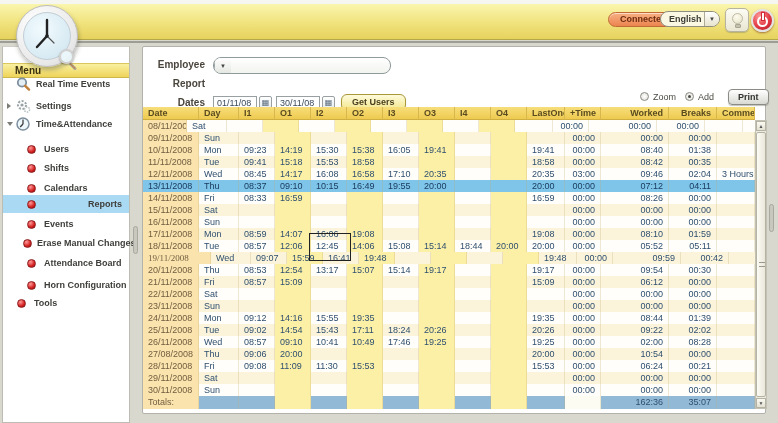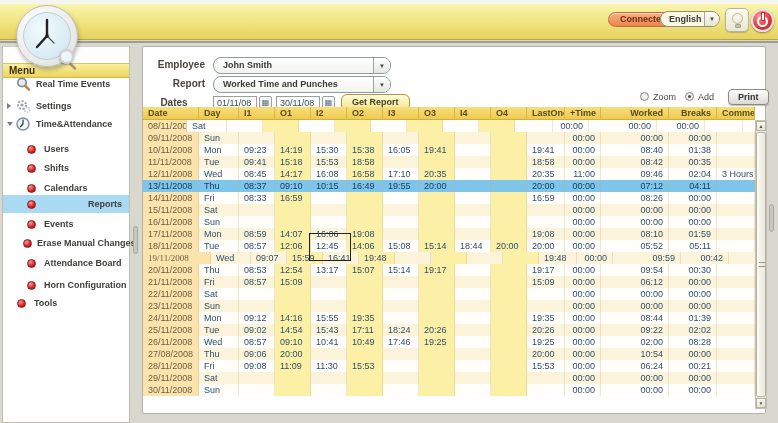--- a/index.html
+++ b/index.html
@@ -54,21 +54,21 @@
   .power-ring { position:absolute; left:4px; top:5px; width:11px; height:11px; border-radius:50%; border:2px solid #fff; }
   .power-bar { position:absolute; left:8.5px; top:2px; width:2px; height:7px; background:#fff;
                box-shadow:0 0 0 1px #cf2a35; }
 
   
   .sidebar { position:absolute; left:2px; top:46px; width:128px; height:377px; background:#ffffff;
              border:1px solid #bcbcb2; border-top-color:#d0d0c8; }
   .menu-header { position:absolute; left:0; top:16px; right:0; height:15px;
                  background:linear-gradient(#f9f0a0,#eed45a);
                  border-top:1px solid #d9c65c; border-bottom:1px solid #ccb84d;
-                 font-size:10px; font-weight:bold; color:#3a3110; padding:1px 6px; line-height:12px; }
+                 font-size:10px; font-weight:bold; color:#3a3110; padding:1px 12px; line-height:12px; }
   .side-item { position:absolute; left:0; right:0; height:18px; display:flex; align-items:center; cursor:default; }
   .side-item .lbl { font-size:9px; font-weight:bold; color:#3e3e3a; margin-left:5px; white-space:nowrap; }
   .side-item.lv-top { padding-left:4px; }
   .side-item.lv-sub { padding-left:20px; }
   .side-item.lv-top2 { padding-left:10px; }
   .side-item.sel { background:#a9d9f3; }
   .exp { width:8px; display:inline-block; }
   .exp i { display:block; width:0; height:0; }
   .exp.right i { border-left:4px solid #7d7d78; border-top:3px solid transparent; border-bottom:3px solid transparent; }
   .exp.down i  { border-top:4px solid #7d7d78; border-left:3px solid transparent; border-right:3px solid transparent; }
@@ -286,40 +286,33 @@
       </div>
   </div>
 
   <div class="handle left"></div>
   <div class="handle right"></div>
 
   <div class="panel">
 
     <div class="f-label" style="left:0;top:12px;">Employee</div>
     <div class="dropdown" style="top:10px;">
-      <span class="val">John Smith</span>
       <span class="arrow-box">
           <span>▼</span>
         </span>
     </div>
 
     <div class="f-label" style="left:0;top:31px;">Report</div>
-    <div class="dropdown" style="top:29px;">
-      <span class="val">Worked Time and Punches</span>
-      <span class="arrow-box">
-          <span>▼</span>
-        </span>
-    </div>
-
-    <div class="f-label" style="left:0;top:50px;text-align:center;">Dates</div>
+
+    <div class="f-label" style="left:0;top:50px;">Dates</div>
     <div class="date-input" style="left:70px;top:49px;">01/11/08</div>
     <div class="cal-btn" style="left:116px;top:49px;"><span>▦</span></div>
     <div class="date-input" style="left:133px;top:49px;">30/11/08</div>
     <div class="cal-btn" style="left:179px;top:49px;"><span>▦</span></div>
-    <div class="get-report-btn" style="left:198px;top:47px;">Get Report</div>
+    <div class="get-report-btn" style="left:198px;top:47px;">Get Users</div>
 
     <span class="radio" style="left:497px;top:45px;"></span>
     <span class="radio-lbl" style="left:510px;top:45px;">Zoom</span>
     <span class="radio checked" style="left:542px;top:45px;"></span>
     <span class="radio-lbl" style="left:555px;top:45px;">Add</span>
     <div class="print-btn" style="left:585px;top:42px;">Print</div>
 
     <div class="grid">
       <div class="t-row t-head" id="thead">
           <div class="t-cell" style="width: 56px;">Date</div>
@@ -412,21 +405,21 @@
             <div class="t-cell" style="width: 40px;">Wed</div>
             <div class="t-cell" style="width: 36px;">08:45</div>
             <div class="t-cell c-ocol" style="width: 36px;">14:17</div>
             <div class="t-cell" style="width: 36px;">16:08</div>
             <div class="t-cell c-ocol" style="width: 36px;">16:58</div>
             <div class="t-cell" style="width: 36px;">17:10</div>
             <div class="t-cell c-ocol" style="width: 36px;">20:35</div>
             <div class="t-cell" style="width: 36px;"></div>
             <div class="t-cell c-ocol" style="width: 36px;"></div>
             <div class="t-cell" style="width: 38px;">20:35</div>
-            <div class="t-cell num" style="width: 36px;">11:00</div>
+            <div class="t-cell num" style="width: 36px;">03:00</div>
             <div class="t-cell num" style="width: 68px;">09:46</div>
             <div class="t-cell num" style="width: 48px;">02:04</div>
             <div class="t-cell" style="width: 38px;">3 Hours Conti</div>
           </div>
           <div class="t-row r-odd sel">
             <div class="t-cell c-date" style="width: 56px;">13/11/2008</div>
             <div class="t-cell" style="width: 40px;">Thu</div>
             <div class="t-cell" style="width: 36px;">08:37</div>
             <div class="t-cell c-ocol" style="width: 36px;">09:10</div>
             <div class="t-cell" style="width: 36px;">10:15</div>
@@ -724,20 +717,37 @@
             <div class="t-cell c-ocol" style="width: 36px;"></div>
             <div class="t-cell" style="width: 36px;"></div>
             <div class="t-cell c-ocol" style="width: 36px;"></div>
             <div class="t-cell" style="width: 38px;"></div>
             <div class="t-cell num" style="width: 36px;">00:00</div>
             <div class="t-cell num" style="width: 68px;">00:00</div>
             <div class="t-cell num" style="width: 48px;">00:00</div>
             <div class="t-cell" style="width: 38px;"></div>
           </div>
         </div>
+      <div class="t-row t-totals" id="ttotals">
+          <div class="t-cell c-date" style="width: 56px;">Totals:</div>
+          <div class="t-cell" style="width: 40px;"></div>
+          <div class="t-cell" style="width: 36px;"></div>
+          <div class="t-cell c-ocol" style="width: 36px;"></div>
+          <div class="t-cell" style="width: 36px;"></div>
+          <div class="t-cell c-ocol" style="width: 36px;"></div>
+          <div class="t-cell" style="width: 36px;"></div>
+          <div class="t-cell c-ocol" style="width: 36px;"></div>
+          <div class="t-cell" style="width: 36px;"></div>
+          <div class="t-cell c-ocol" style="width: 36px;"></div>
+          <div class="t-cell" style="width: 38px;"></div>
+          <div class="t-cell num c-plain" style="width: 36px;"></div>
+          <div class="t-cell num" style="width: 68px;">162:36</div>
+          <div class="t-cell num" style="width: 48px;">35:07</div>
+          <div class="t-cell" style="width: 38px;"></div>
+        </div>
       <div class="sel-rect"></div>
     </div>
 
     <div class="vscroll">
       <div class="vs-btn vs-up"><span>▲</span></div>
       <div class="vs-thumb">
         <div class="vs-grip"></div>
       </div>
       <div class="vs-btn vs-down"><span>▼</span></div>
     </div>

